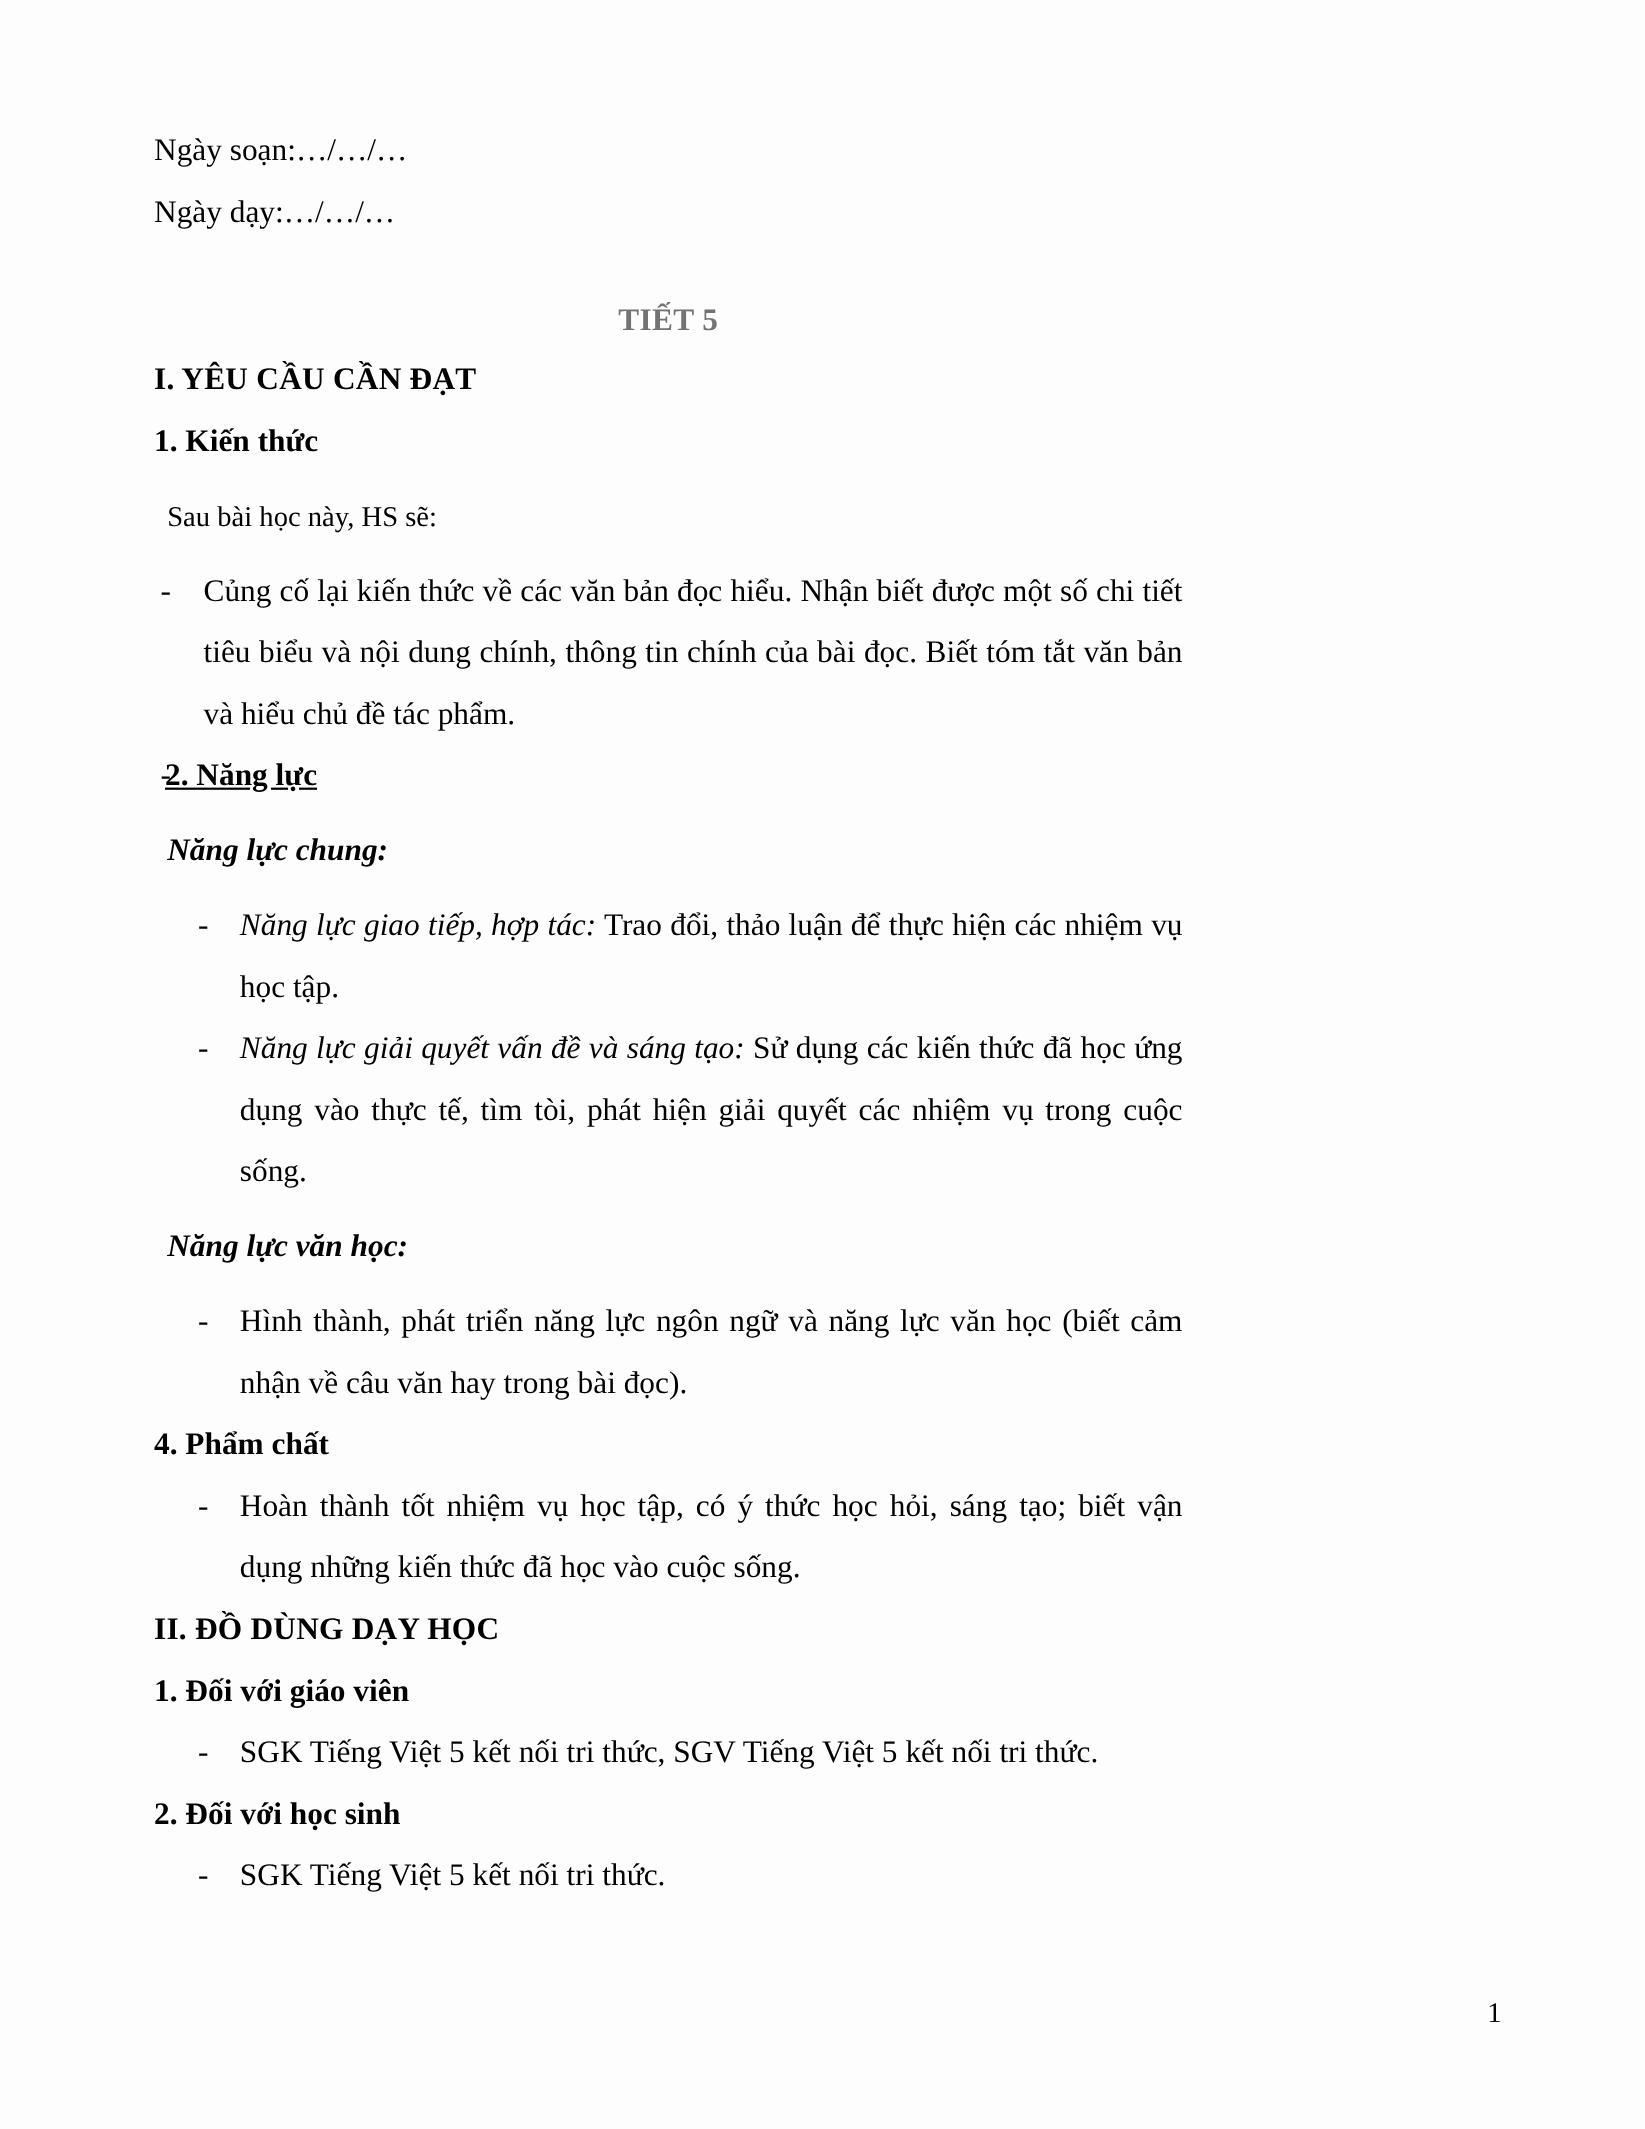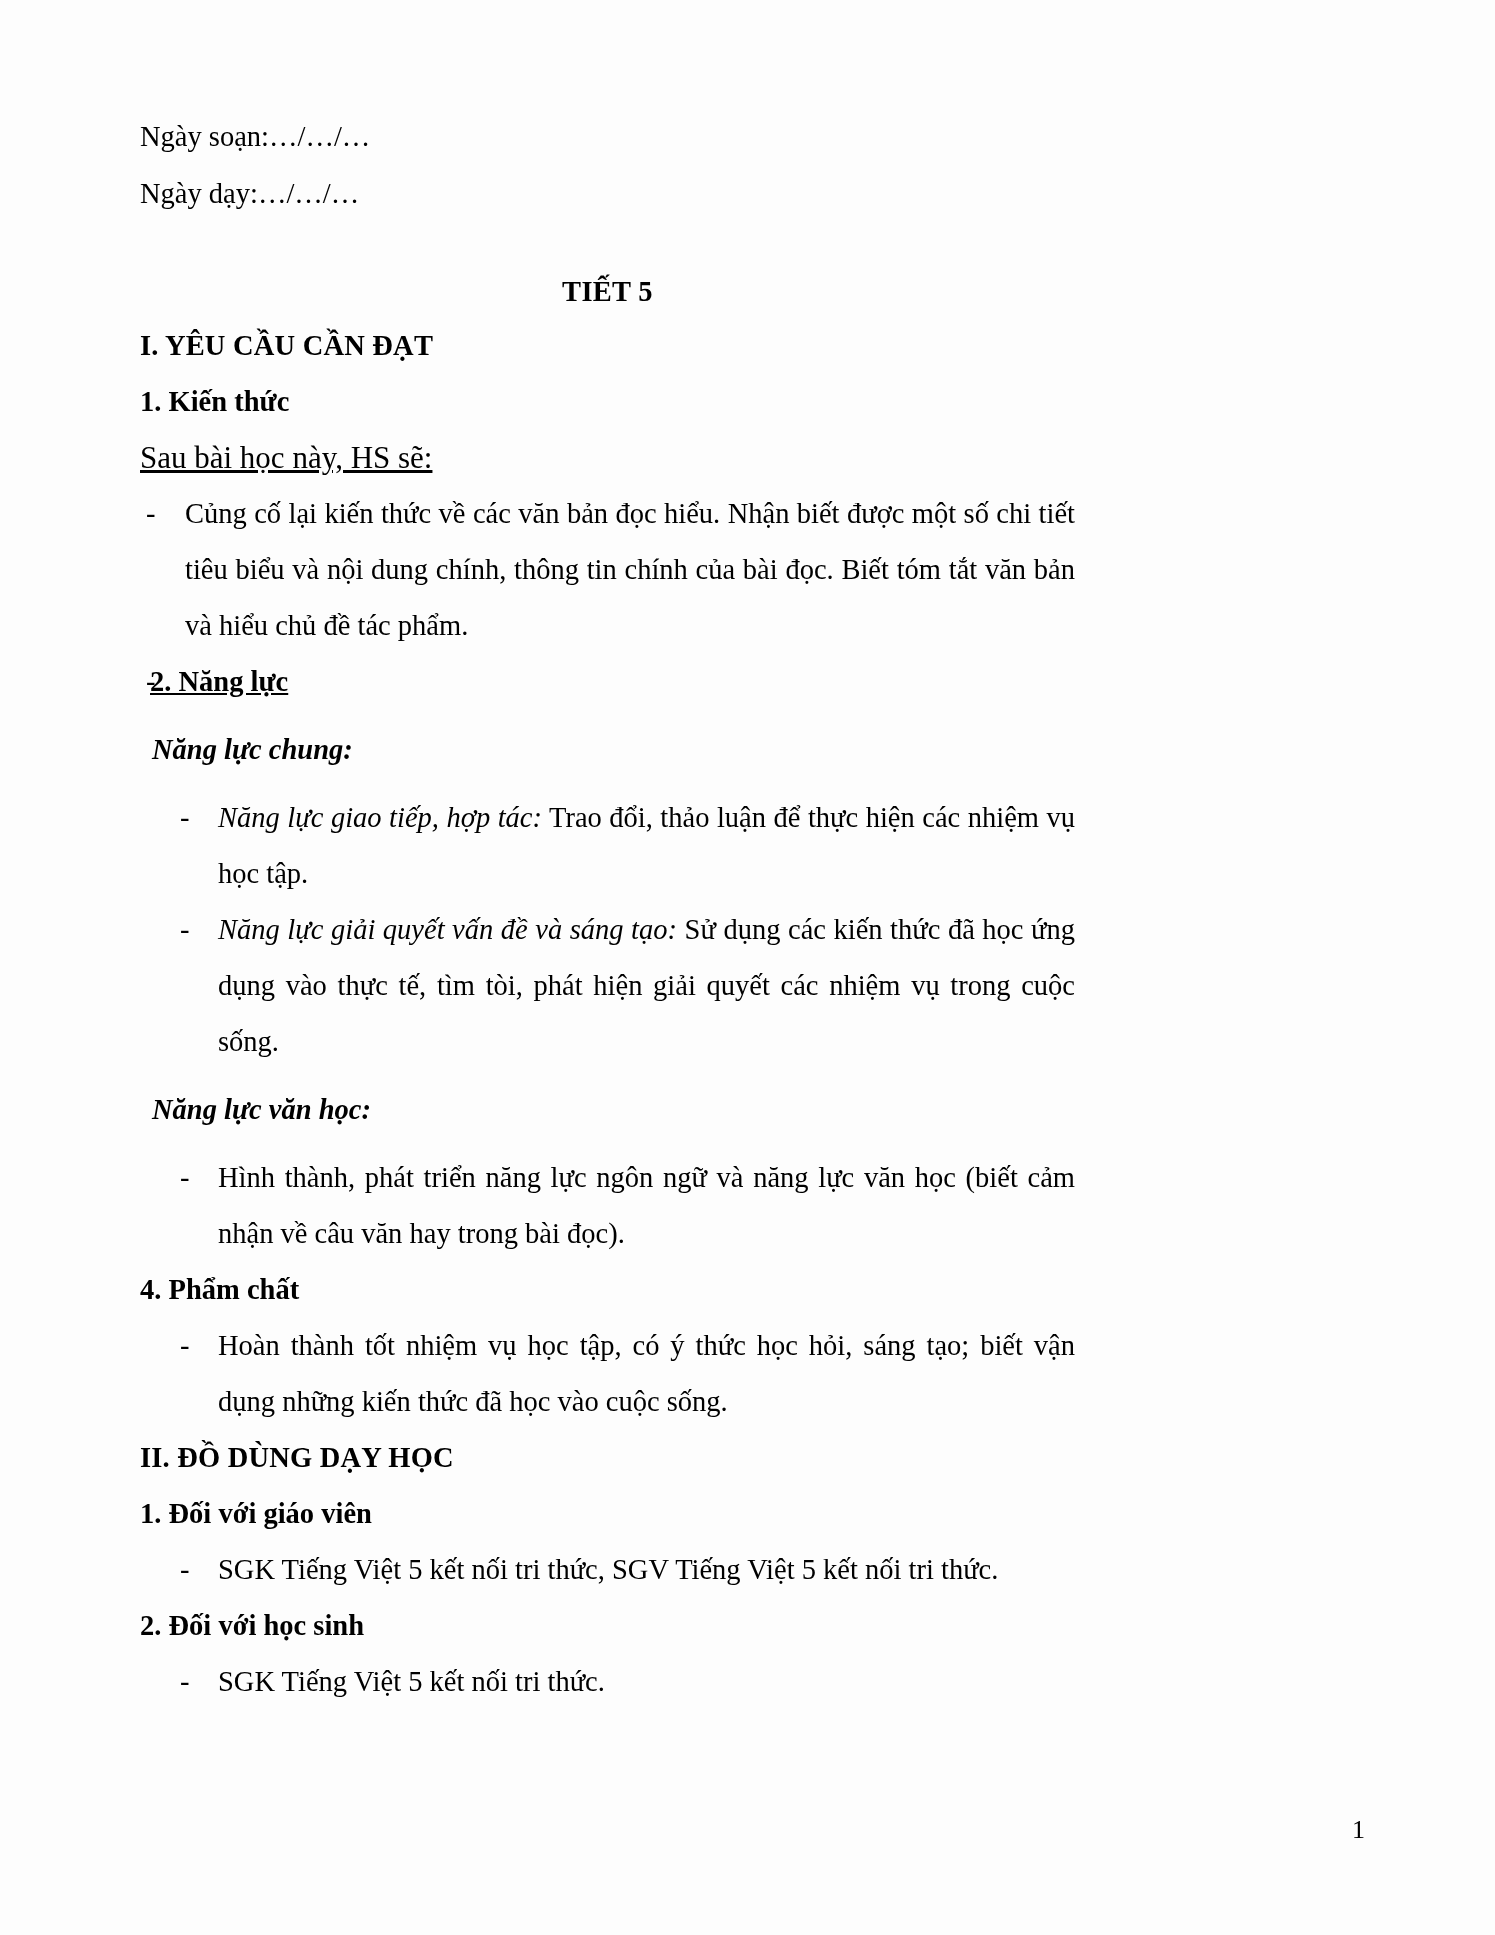--- a/index.html
+++ b/index.html
@@ -53,25 +53,24 @@
   }
   .h2.indent1 { padding-left: 10px; text-decoration: underline; }
   .h-italic {
     font-weight: bold;
     font-style: italic;
     font-size: 28.5px;
     line-height: 56px;
     margin: 12px;
   }
   .para {
-    font-size: 31px;
+    font-size: 26px;
     line-height: 56px;
-    margin: 0;
+    margin: 12px;
     text-align: justify;
-    text-decoration: underline;
   }
   
   .bullet {
     position: relative;
     font-size: 28.5px;
     line-height: 56px;
     margin: 0;
     text-align: justify;
   }
   .bullet .dash {
@@ -102,21 +101,21 @@
 <body>
 
 <div class="page">
   <div class="content">
 
     <p class="date-line">Ngày soạn:…/…/…</p>
     <p class="date-line">Ngày dạy:…/…/…</p>
 
     <div class="spacer-md"></div>
 
-    <p class="title" id="doc-title" style="color: #000000;">TIẾT 5</p>
+    <p class="title" id="doc-title" style="color: #737373;">TIẾT 5</p>
 
     <p class="h1">I. YÊU CẦU CẦN ĐẠT</p>
 
     <p class="h2">1. Kiến thức</p>
 
     <p class="para">Sau bài học này, HS sẽ:</p>
 
     <p class="bullet lvl1">
       <span class="dash">-</span>
       <span>Củng cố lại kiến thức về các văn bản đọc hiểu. Nhận biết được một số chi tiết tiêu biểu và nội dung chính, thông tin chính của bài đọc. Biết tóm tắt văn bản và hiểu chủ đề tác phẩm.</span>

